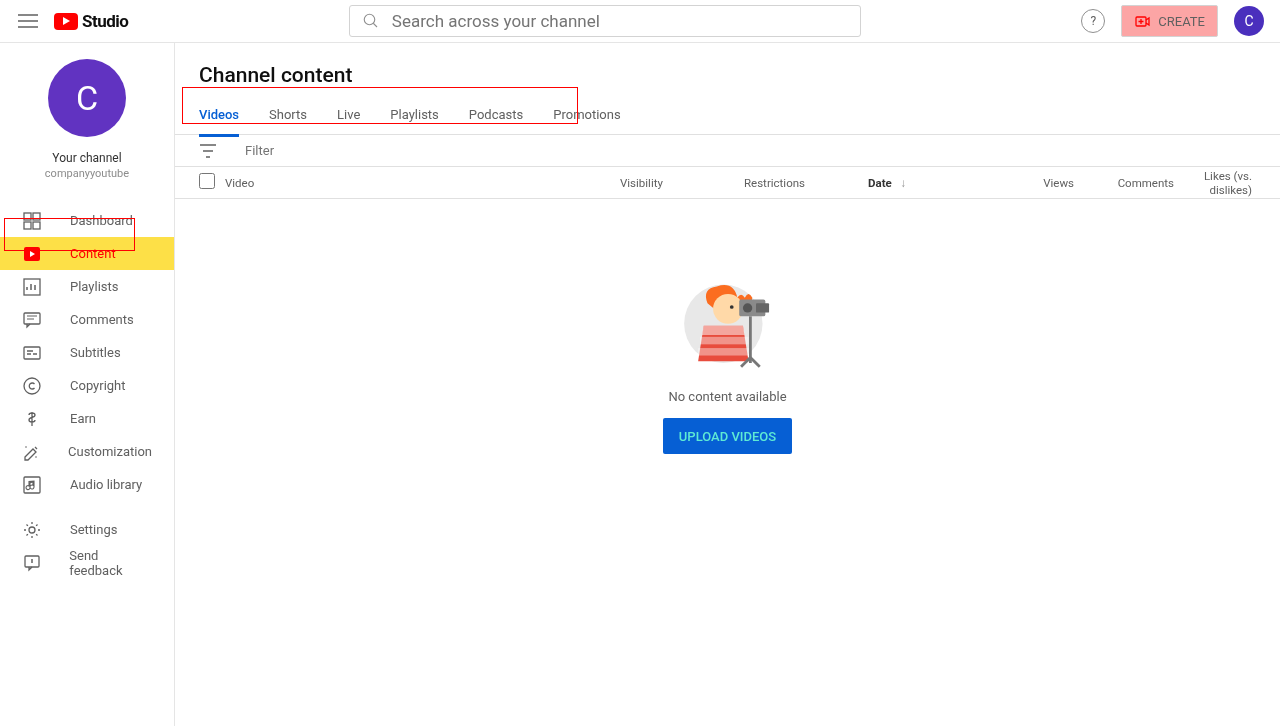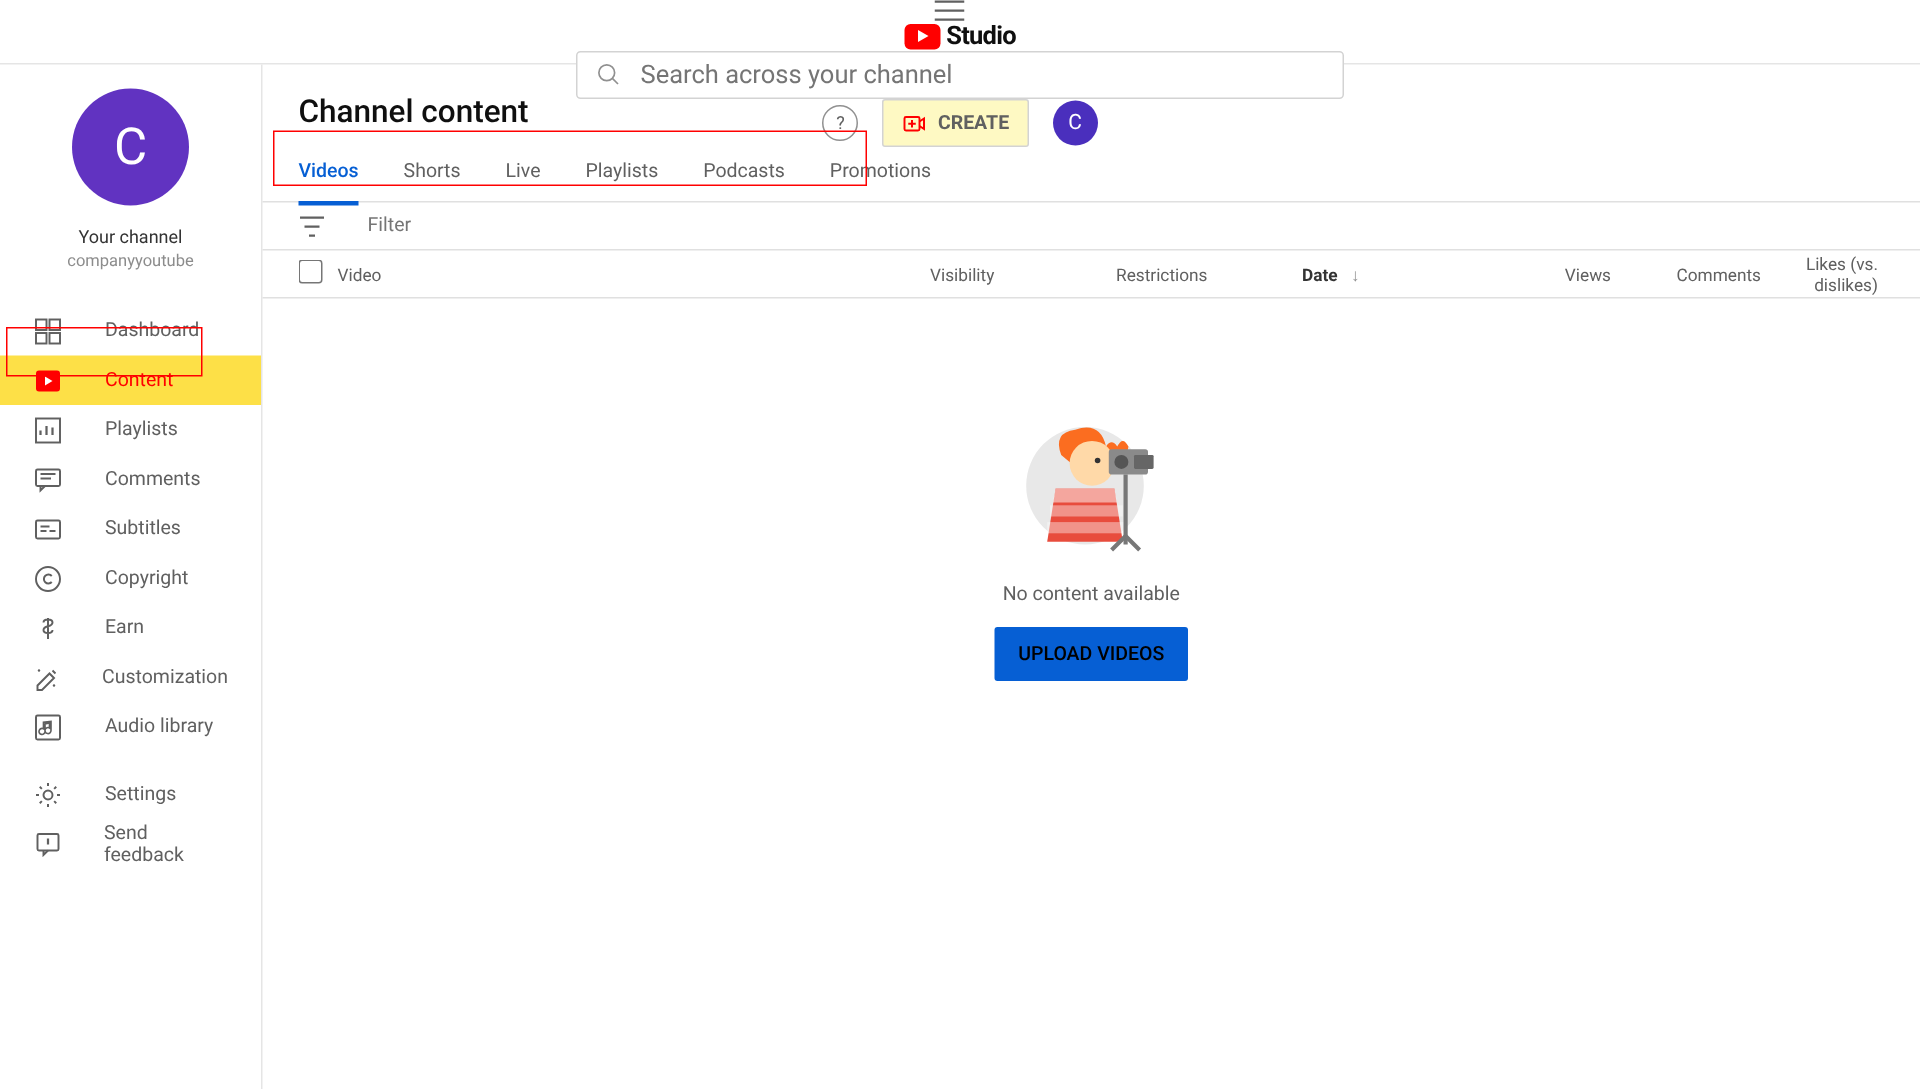--- a/index.html
+++ b/index.html
@@ -1,30 +1,30 @@
 <!DOCTYPE html>
 <html><head>
 <meta charset="utf-8">
 <style>
 * { margin:0; padding:0; box-sizing:border-box; font-family: Roboto, Arial, sans-serif; }
 body { background:#fff; color:#0f0f0f; font-size:13px; width:1280px; height:726px; overflow:hidden; }
 
 
-.header { height:43px; border-bottom:1px solid #e5e5e5; display:flex; align-items:center; padding:0 16px;flex-direction:column; }
+.header { height:43px; border-bottom:1px solid #e5e5e5; display:flex; align-items:center; padding:0 16px; }
 .menu-icon { width:24px; height:24px; display:flex; align-items:center; justify-content:center; cursor:pointer; margin-right:14px; }
 .logo { display:flex; align-items:center; gap:2px; }
 .logo-play { width:24px; height:17px; background:#ff0000; border-radius:4px; position:relative; }
 .logo-play::after { content:""; position:absolute; left:9px; top:4px; border-left:7px solid #fff; border-top:4.5px solid transparent; border-bottom:4.5px solid transparent; }
 .logo-text { font-weight:700; font-size:17px; letter-spacing:-0.5px; margin-left:2px; }
 .search-wrap { flex:1; display:flex; justify-content:center; }
 .search { width:512px; height:32px; border:1px solid #d3d3d3; background:#fff; border-radius:3px; display:flex; align-items:center; padding:0 12px; color:#909090; }
 .search input { border:none; outline:none; flex:1; font-size:17px; padding-left:12px; color:#555; }
 .right-tools { display:flex; align-items:center; gap:16px; }
 .help-icon { width:24px; height:24px; border:1.5px solid #909090; border-radius:50%; display:flex; align-items:center; justify-content:center; font-size:12px; color:#606060; cursor:pointer; }
-.create-btn { height:32px; border:1px solid #d3d3d3; border-radius:2px; padding:0 12px; display:flex; align-items:center; gap:8px; font-size:13px; font-weight:700; cursor:pointer; background:#fef9c3; color:#606060; }
+.create-btn { height:32px; border:1px solid #d3d3d3; border-radius:2px; padding:0 12px; display:flex; align-items:center; gap:8px; font-size:13px; font-weight:400; cursor:pointer; background:#fca5a5; color:#606060; }
 .create-plus { position:relative; width:16px; height:16px; }
 .create-plus svg { position:absolute; top:0; left:0; }
 .avatar-top { width:30px; height:30px; border-radius:50%; background:#4a2fbd; color:#fff; display:flex; align-items:center; justify-content:center; font-size:14px; cursor:pointer; }
 
 
 .body { display:flex; height:683px; }
 .sidebar { width:175px; border-right:1px solid #e5e5e5; display:flex; flex-direction:column; }
 .profile { display:flex; flex-direction:column; align-items:center; padding:16px 0 12px; }
 .avatar-big { width:78px; height:78px; border-radius:50%; background:#6133c1; color:#fff; display:flex; align-items:center; justify-content:center; font-size:34px; }
 .your-ch { margin-top:14px; font-size:12px; color:#333; }
@@ -59,21 +59,21 @@
 .th-date { width:146px; font-weight:700; color:#333; }
 .th-views { width:60px; text-align:right; }
 .th-comm { width:100px; text-align:right; }
 .th-likes { flex:1; text-align:right; padding-right:4px; }
 
 .down-arrow { margin-left:6px; color:#909090; }
 
 .empty { margin-top:70px; display:flex; flex-direction:column; align-items:center; }
 .illus { width:112px; height:104px; }
 .no-content { margin-top:16px; font-size:13px; color:#606060; }
-.upload-btn { margin-top:14px; background:#065fd4; color:#000000; border:none; height:36px; padding:0 16px; font-size:13px; font-weight:500; border-radius:2px; cursor:pointer; }
+.upload-btn { margin-top:14px; background:#065fd4; color:#5eead4; border:none; height:36px; padding:0 16px; font-size:13px; font-weight:500; border-radius:2px; cursor:pointer; }
 
 input[type=checkbox]{ width:16px; height:16px; }
 
 svg { display:block; }
 </style>
 </head>
 <body>
 
 <div class="header">
   <div class="menu-icon">

